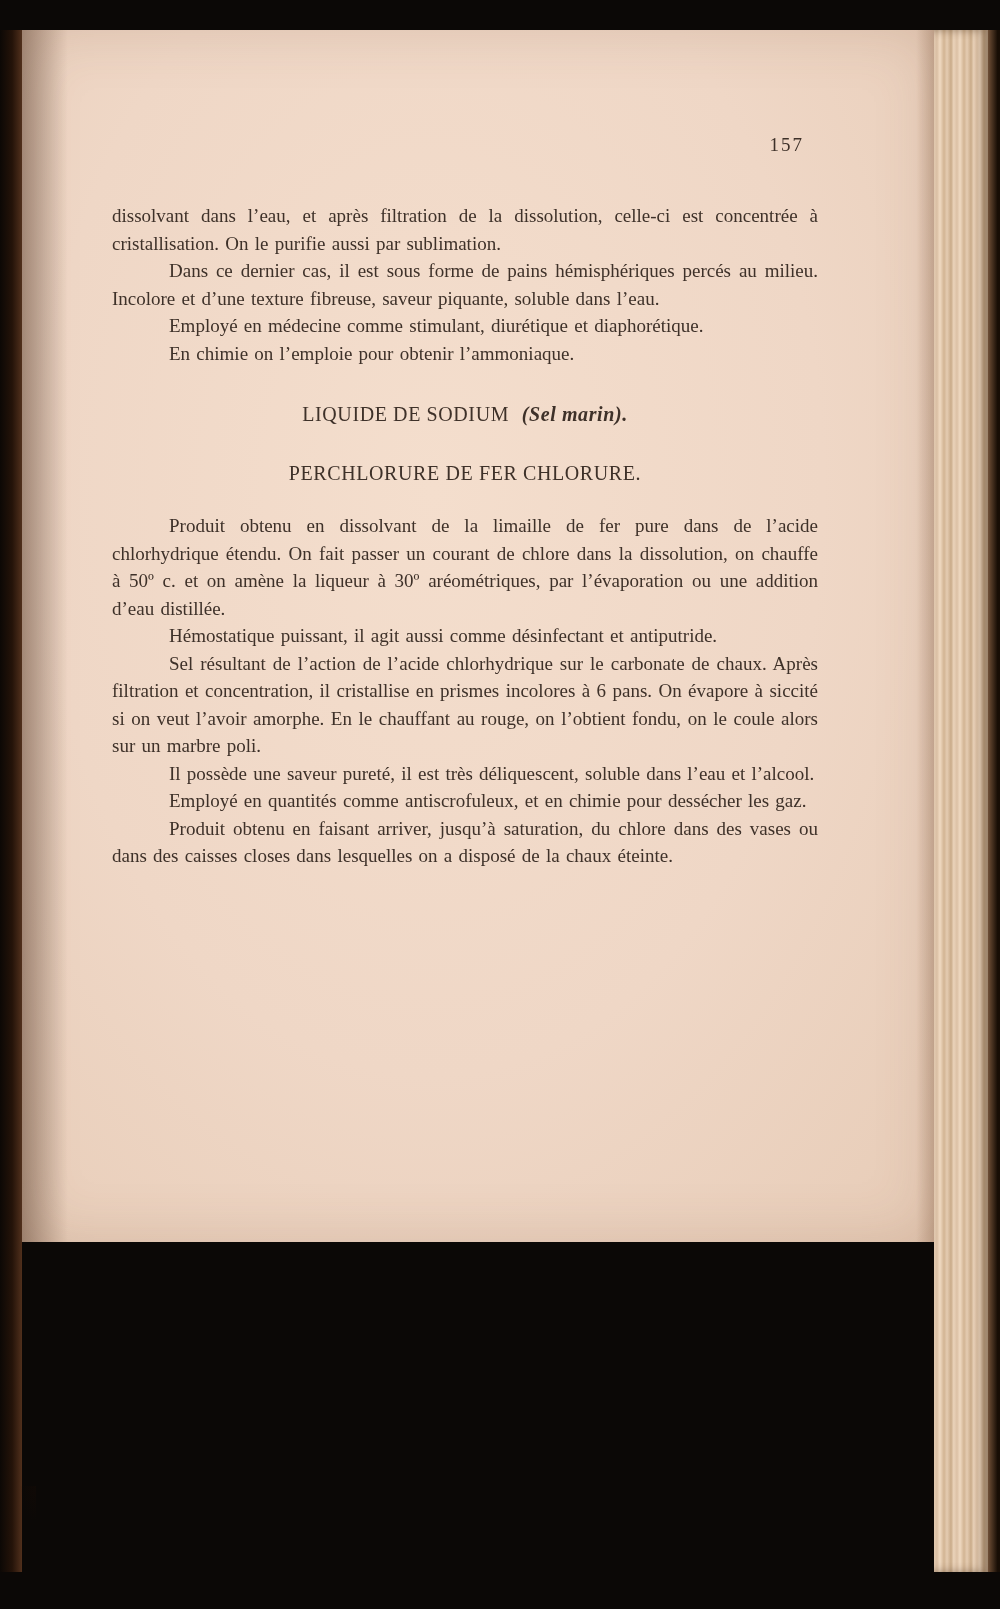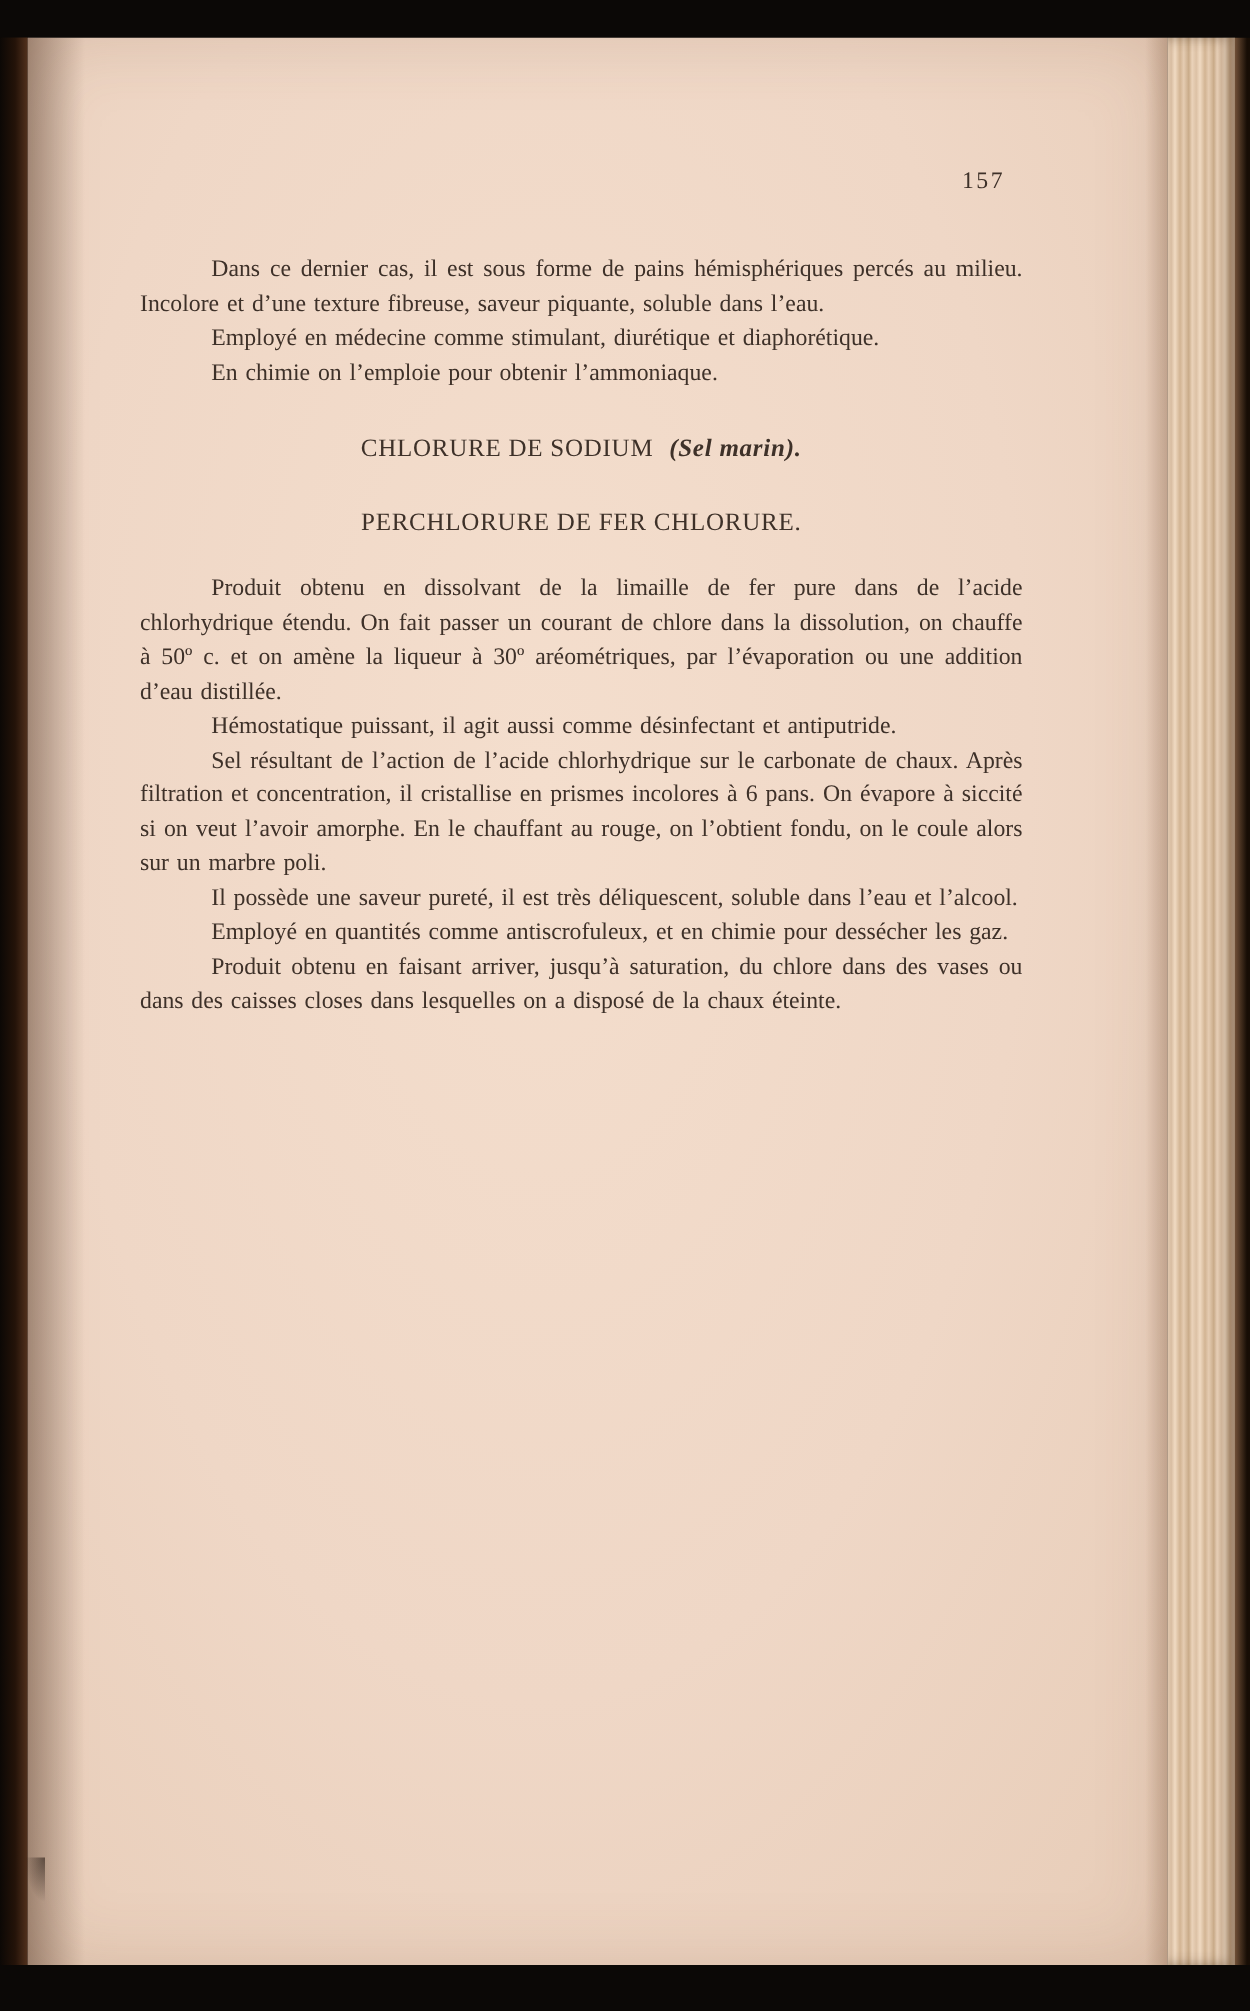--- a/index.html
+++ b/index.html
@@ -13,21 +13,21 @@
     height: 1609px;
     background: var(--bg, #0b0806);
     overflow: hidden;
     font-family: "Liberation Serif", "DejaVu Serif", serif;
   }
   .paper {
     position: absolute;
     left: 22px;
     top: 30px;
     width: 912px;
-    height: 1542px;
+    height: 1212px;
     background:
       radial-gradient(ellipse at 45% 38%, #f4decd 0%, var(--paper, #efd7c6) 55%, #e7ccb7 100%);
     box-shadow: inset 0 0 60px rgba(120, 80, 50, 0.18);
   }
   .paper::before {
     
     content: "";
     position: absolute;
     left: 0; top: 0; bottom: 0;
     width: 46px;
@@ -140,27 +140,28 @@
 
 <div class="scan">
 
   <div class="paper">
     <div class="page-inner">
 
       <div class="page-number">157</div>
 
       <div class="content">
 
+        <p class="para no-indent">dissolvant dans l’eau, et après filtration de la dissolution, celle-ci est concentrée à cristallisation. On le purifie aussi par sublimation.</p>
         <p class="para">Dans ce dernier cas, il est sous forme de pains hémisphériques percés au milieu. Incolore et d’une texture fibreuse, saveur piquante, soluble dans l’eau.</p>
         <p class="para">Employé en médecine comme stimulant, diurétique et diaphorétique.</p>
         <p class="para">En chimie on l’emploie pour obtenir l’ammoniaque.</p>
 
         <section>
           <h2 class="heading">
-            <span>CHLORURE DE SODIUM</span>
+            <span>LIQUIDE DE SODIUM</span>
             <span class="heading-italic">(Sel marin).</span>
           </h2>
         </section>
 
         <section>
           <h2 class="heading">
             <span>PERCHLORURE DE FER CHLORURE.</span>
             <span class="heading-italic"></span>
           </h2>
           <p class="para">Produit obtenu en dissolvant de la limaille de fer pure dans de l’acide chlorhydrique étendu. On fait passer un courant de chlore dans la dissolution, on chauffe à 50º c. et on amène la liqueur à 30º aréométriques, par l’évaporation ou une addition d’eau distillée.</p>

